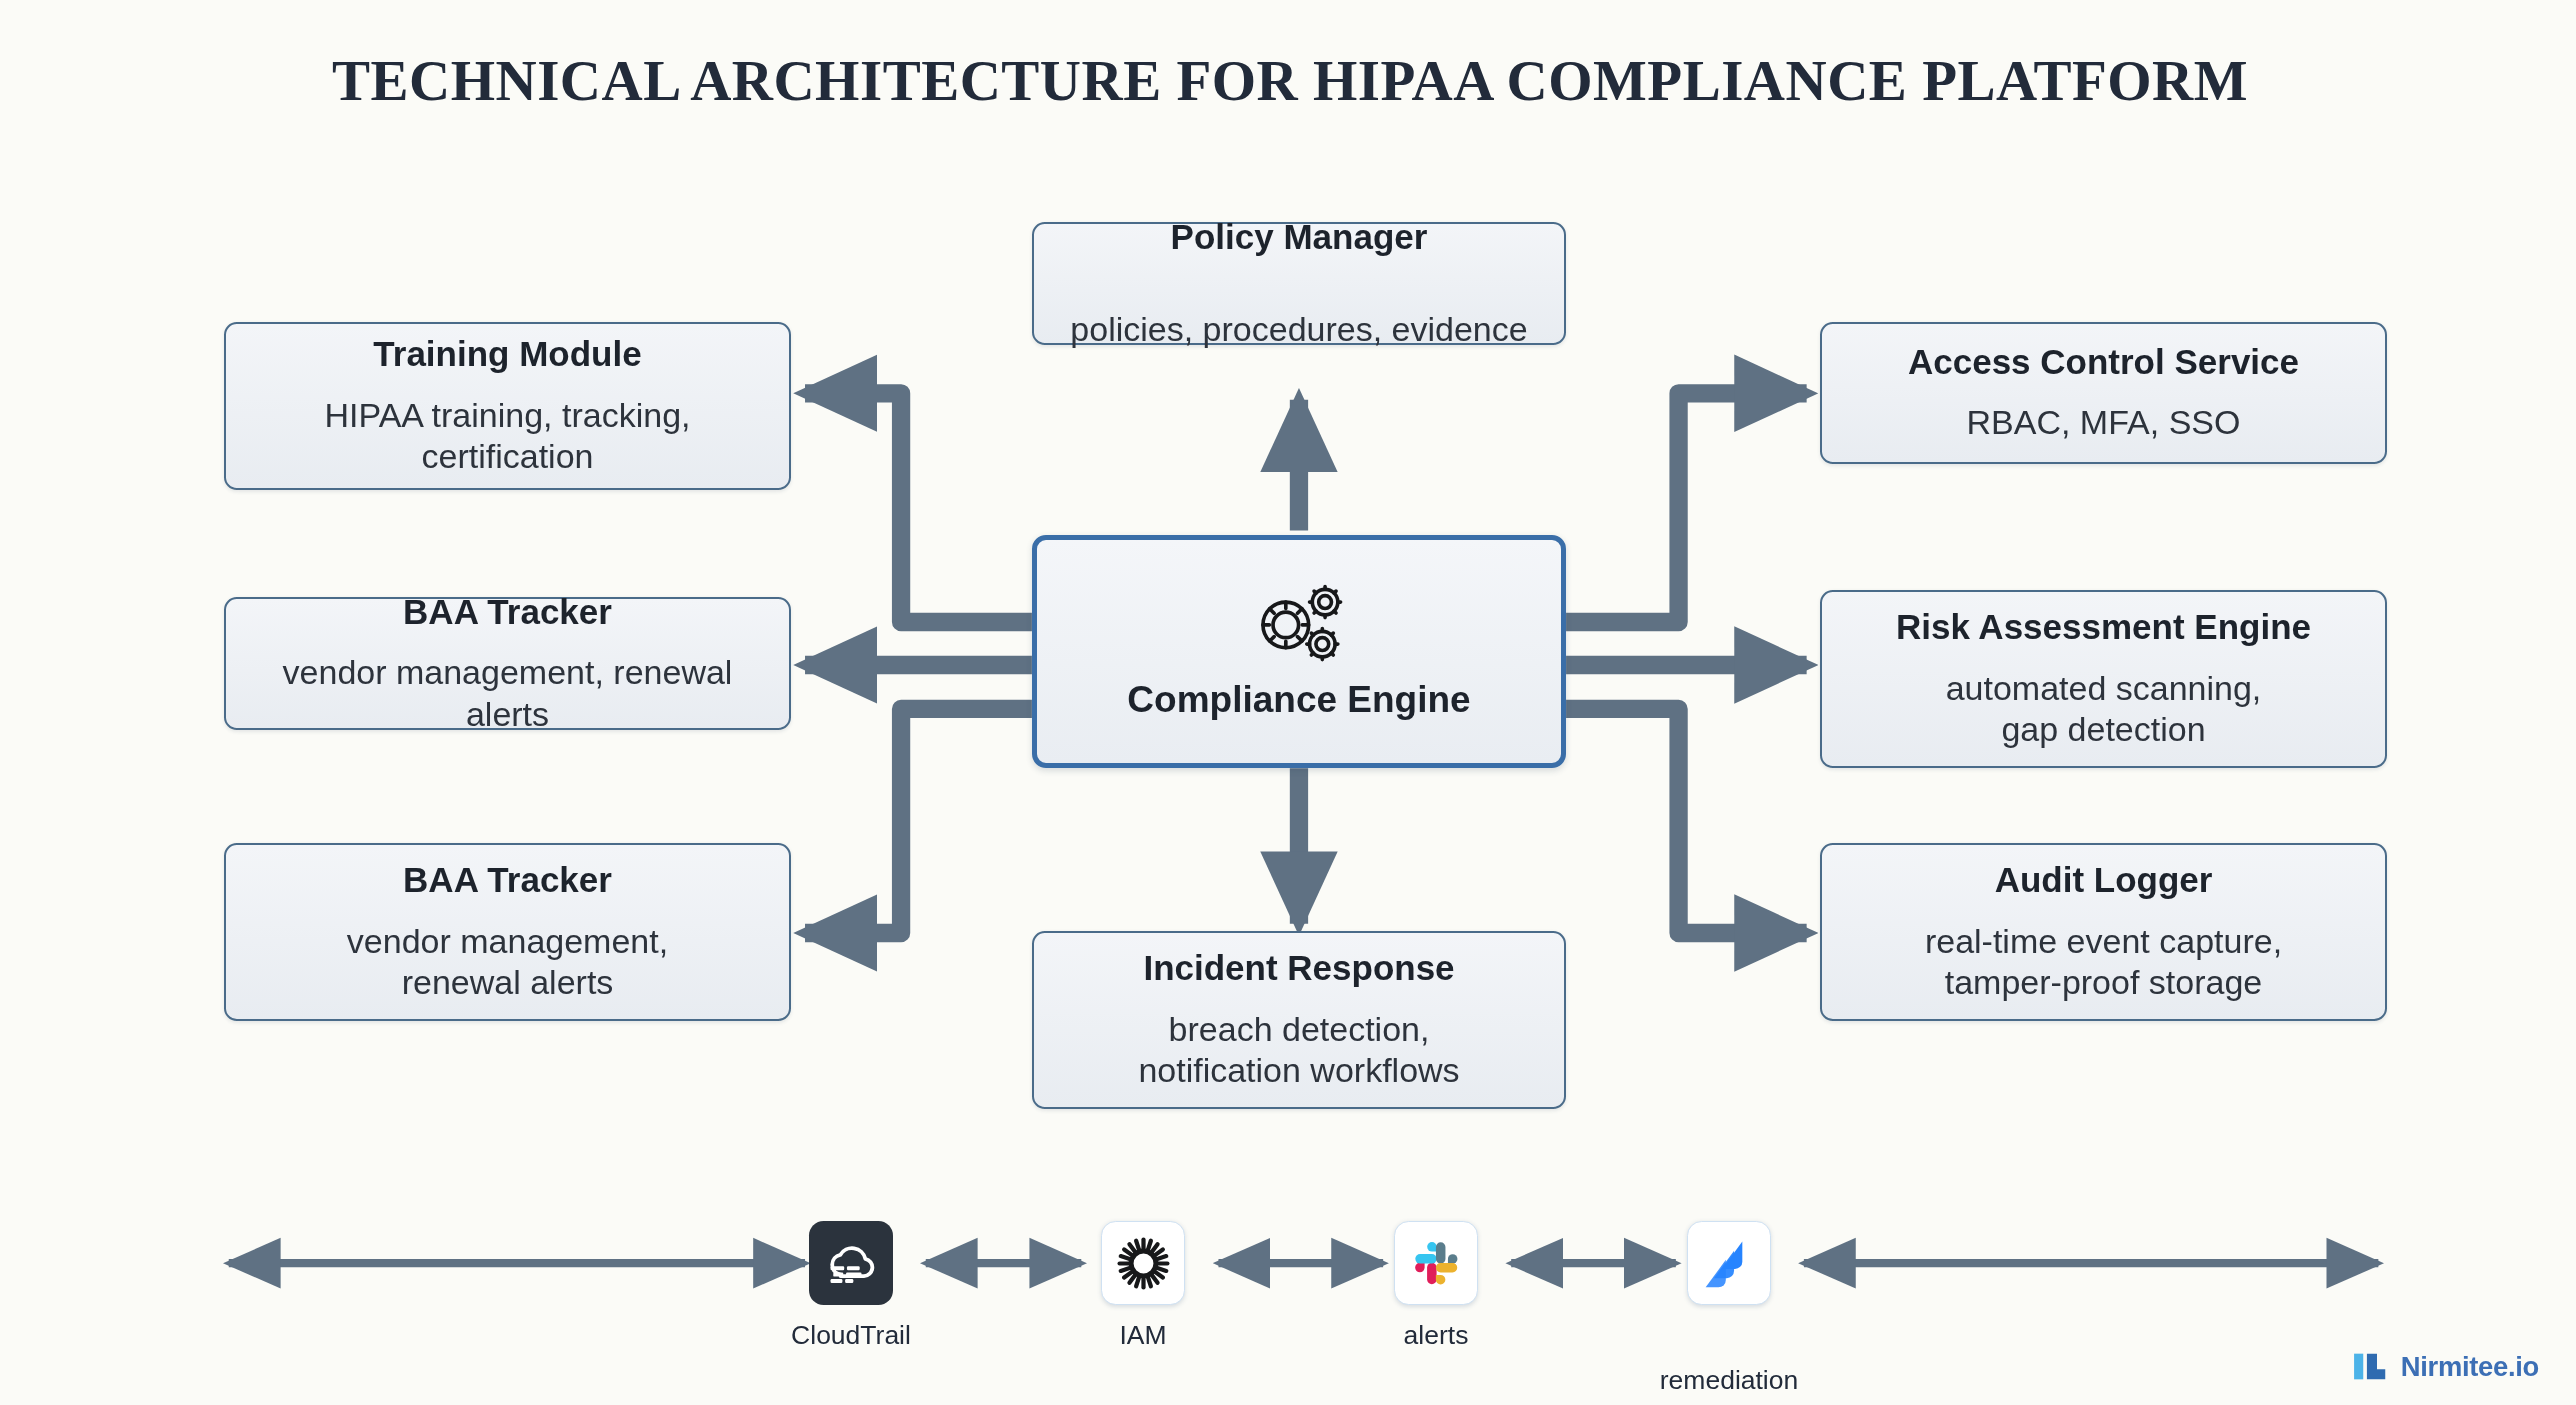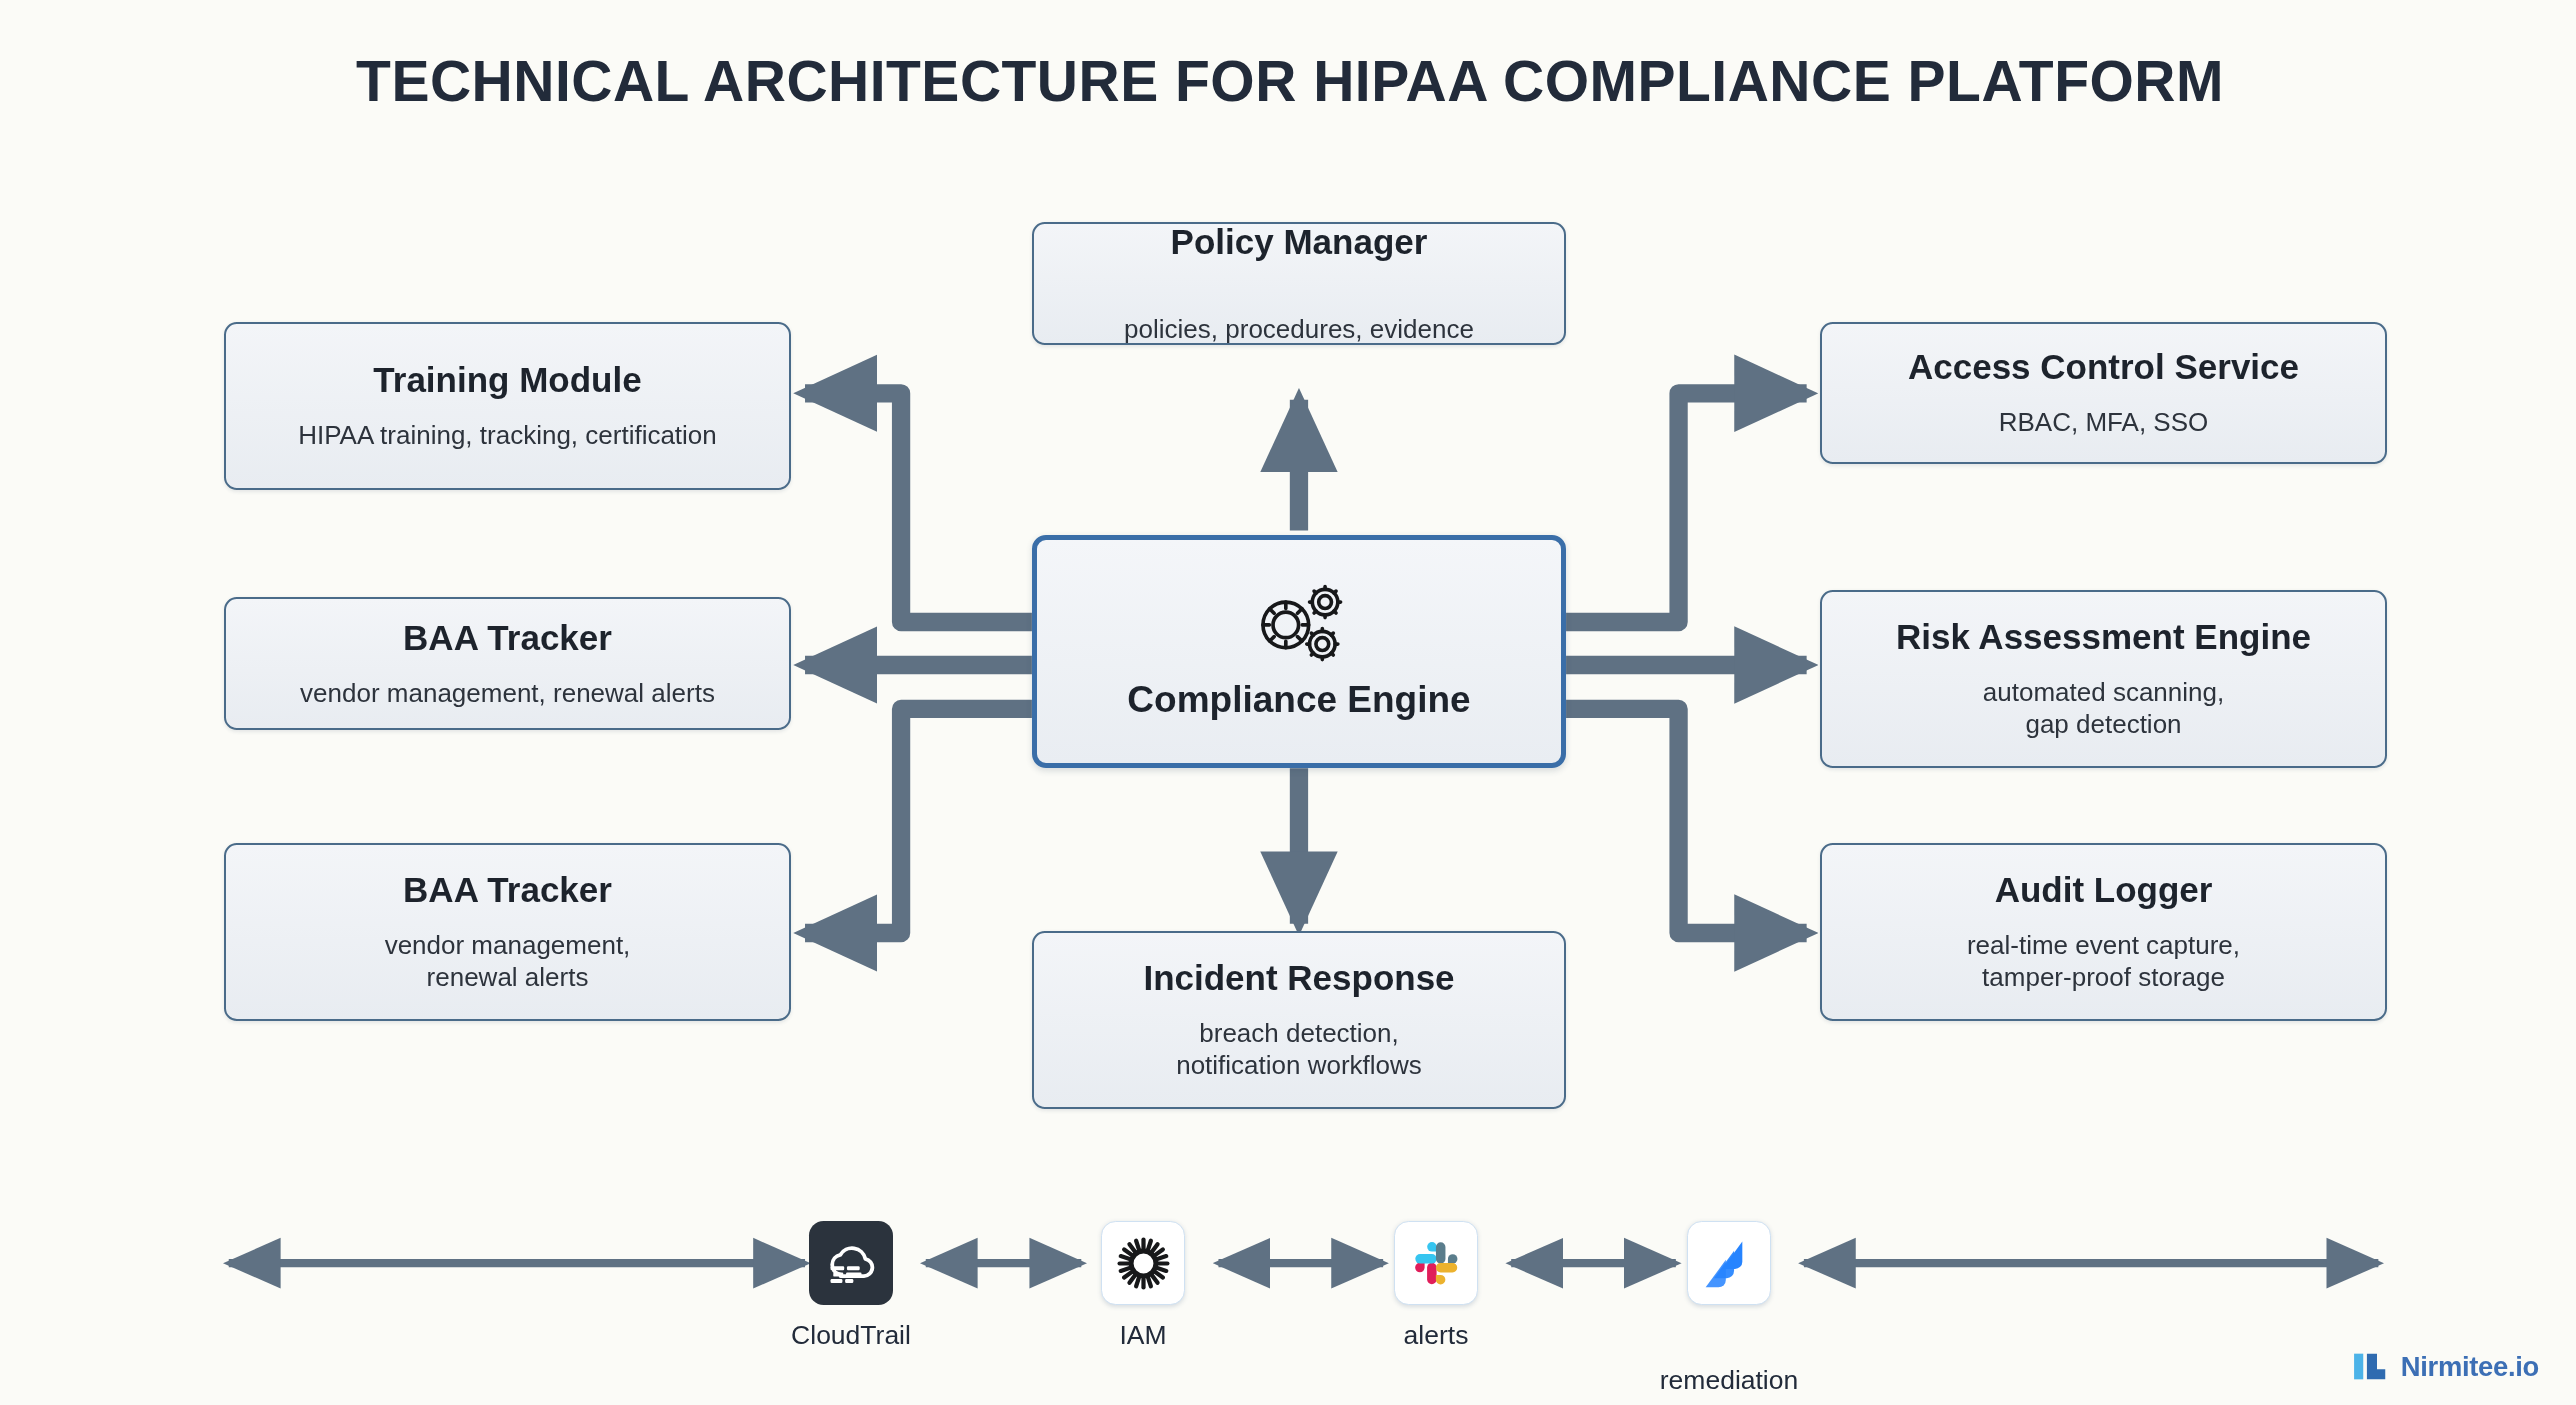--- a/index.html
+++ b/index.html
@@ -12,20 +12,21 @@
   .stage{position:absolute;inset:0;}
 
   
   .title{
     position:absolute;left:4px;right:0;top:48px;
     text-align:center;
     font-size:57px;font-weight:bold;
     letter-spacing:0.5px;
     color:#222b3a;
     white-space:nowrap;
+    font-family:Liberation Serif, serif;
   }
 
   
   .wires{position:absolute;left:0;top:0;width:2576px;height:1405px;}
 
   
   .node{
     position:absolute;
     box-sizing:border-box;
     border:2.7px solid #4a6b89;
@@ -37,21 +38,21 @@
     box-shadow:0 1.8px 3.7px rgba(40,60,90,.10);
     padding:5.5px 16.5px;
     z-index:3;
   }
   .node .n-title{
     font-size:35px;font-weight:bold;color:#1d232c;
     line-height:1.12;
     white-space:nowrap;
   }
   .node .n-sub{
-    font-size:26px;color:#2d333c;font-weight:400;
+    font-size:34px;color:#2d333c;font-weight:400;
     line-height:1.22;margin-top:21px;
     white-space:pre-line;
   }
 
   
   .engine{
     border:5.5px solid #3a6ea8;
     border-radius:14px;
     background:linear-gradient(180deg,#f4f6f9 0%,#e9edf2 100%);
     box-shadow:0 2.7px 6.4px rgba(40,60,90,.16);

